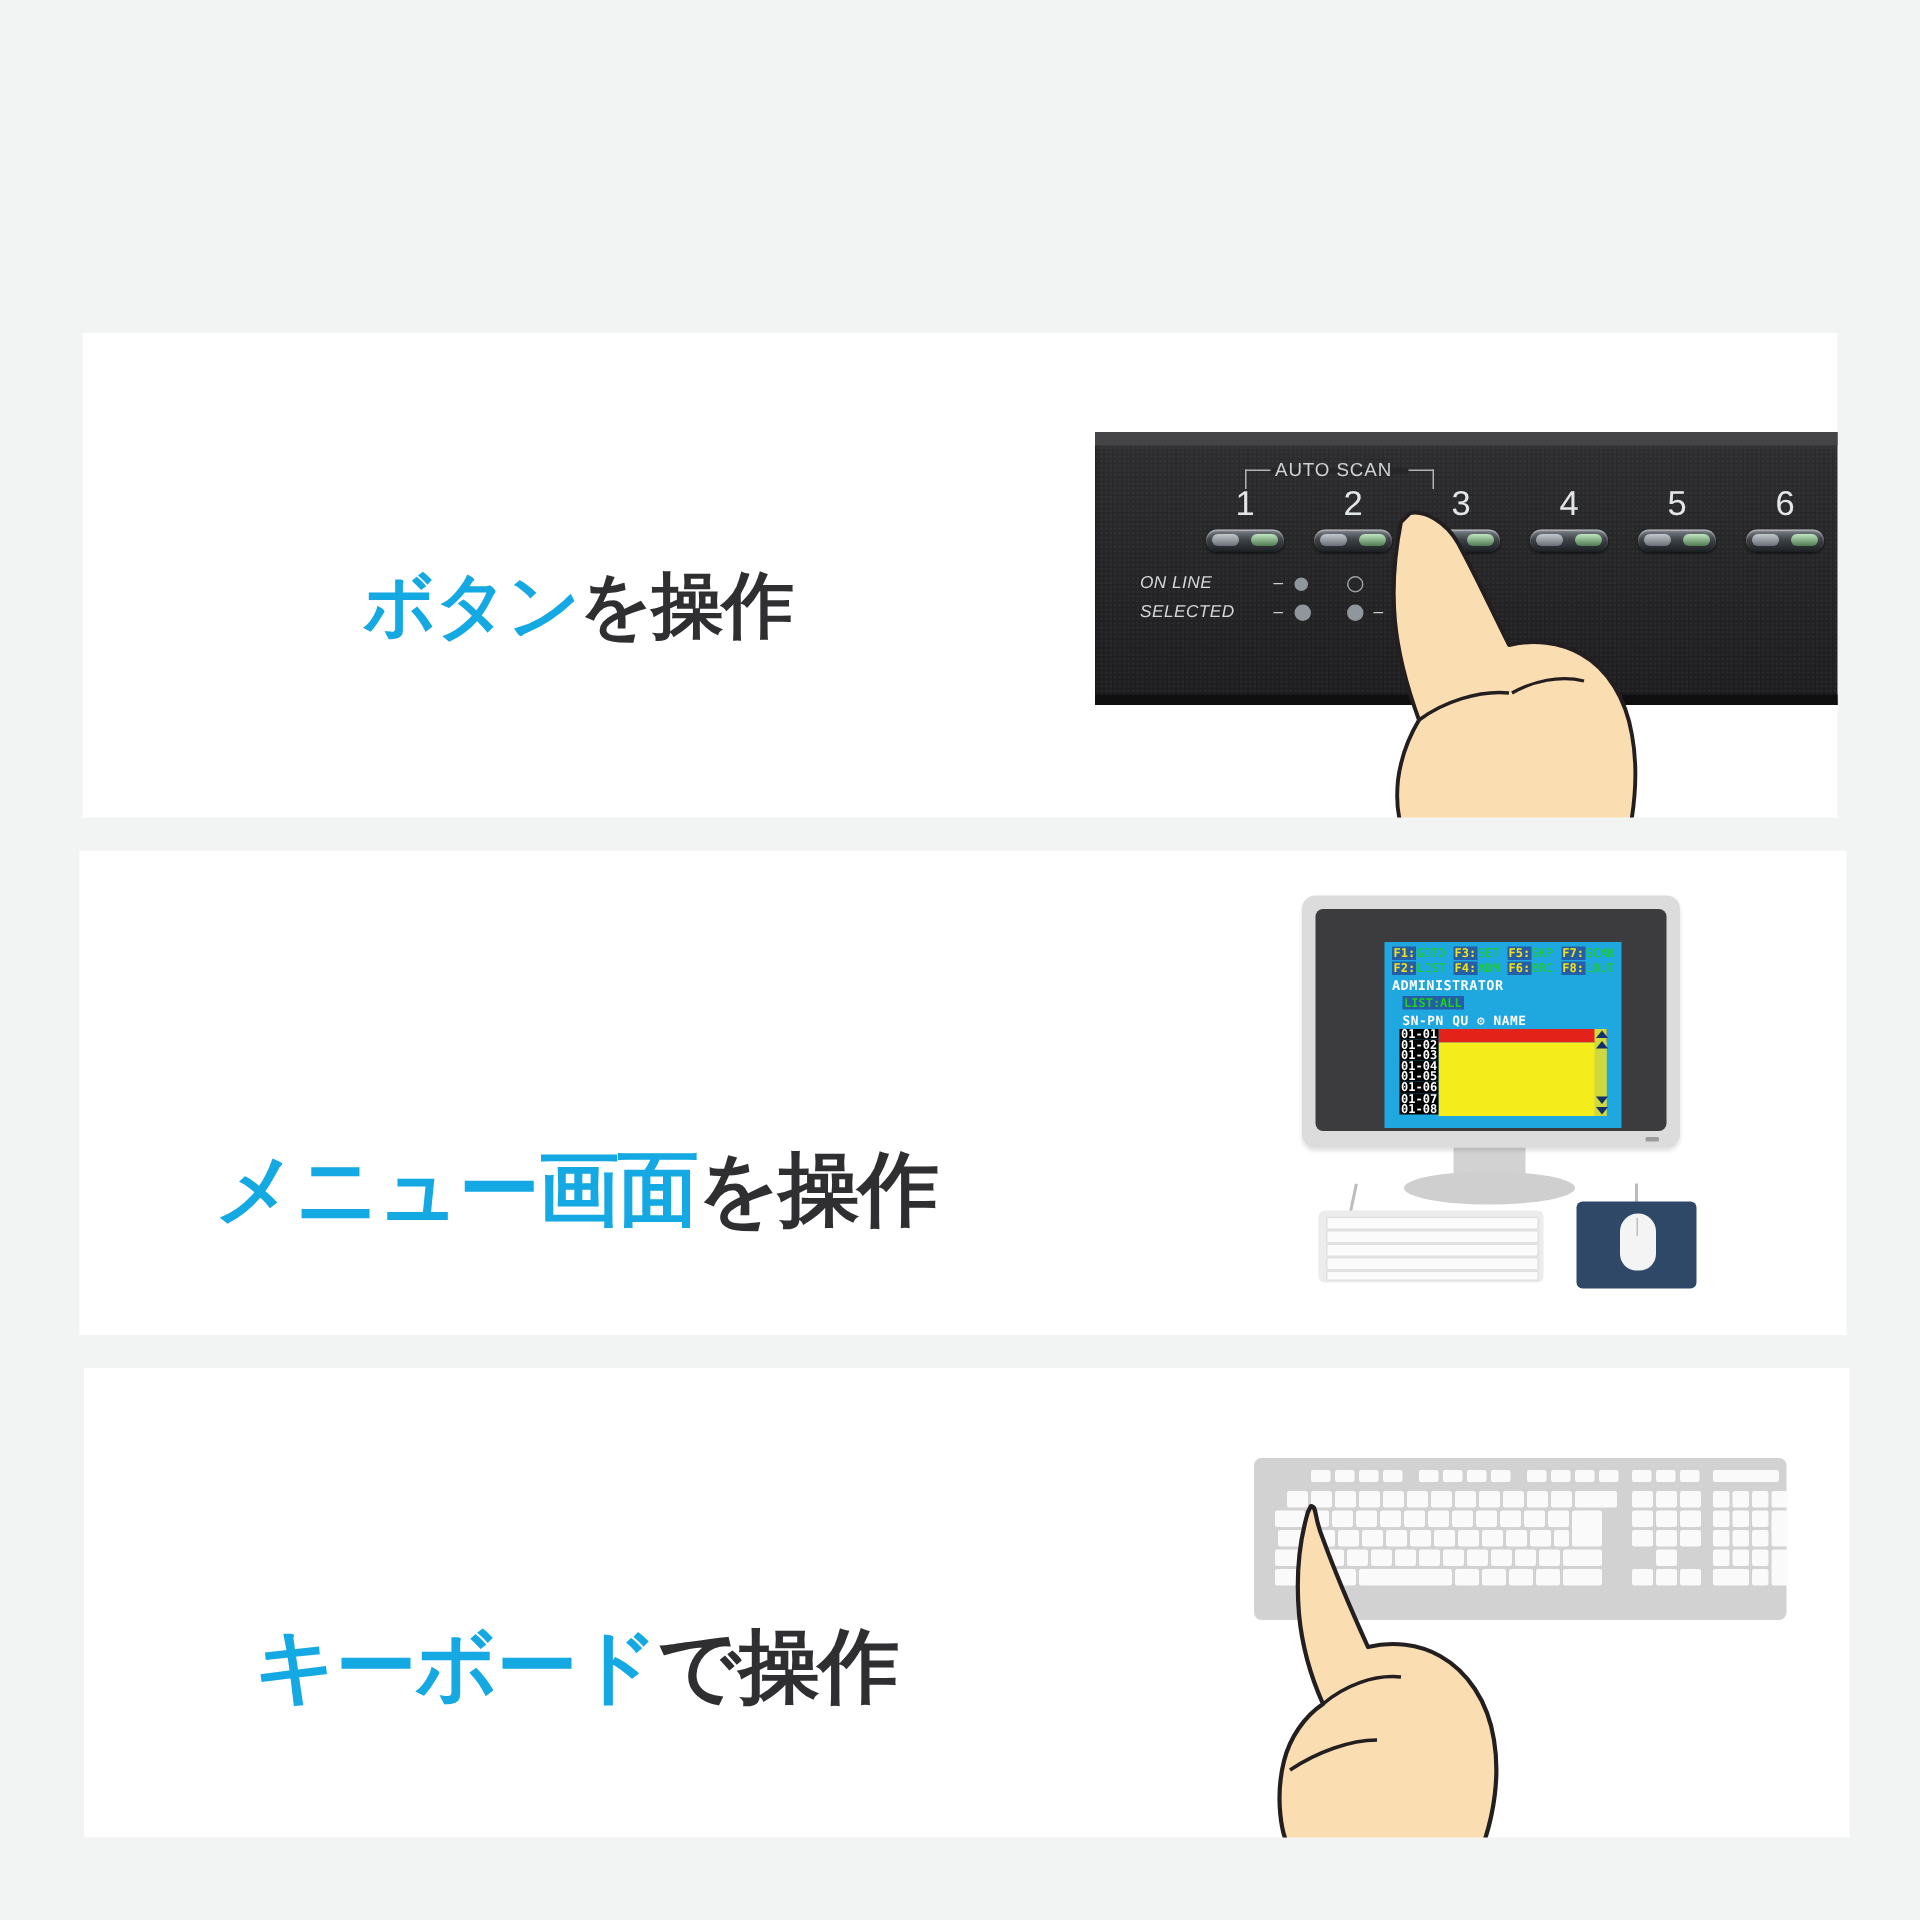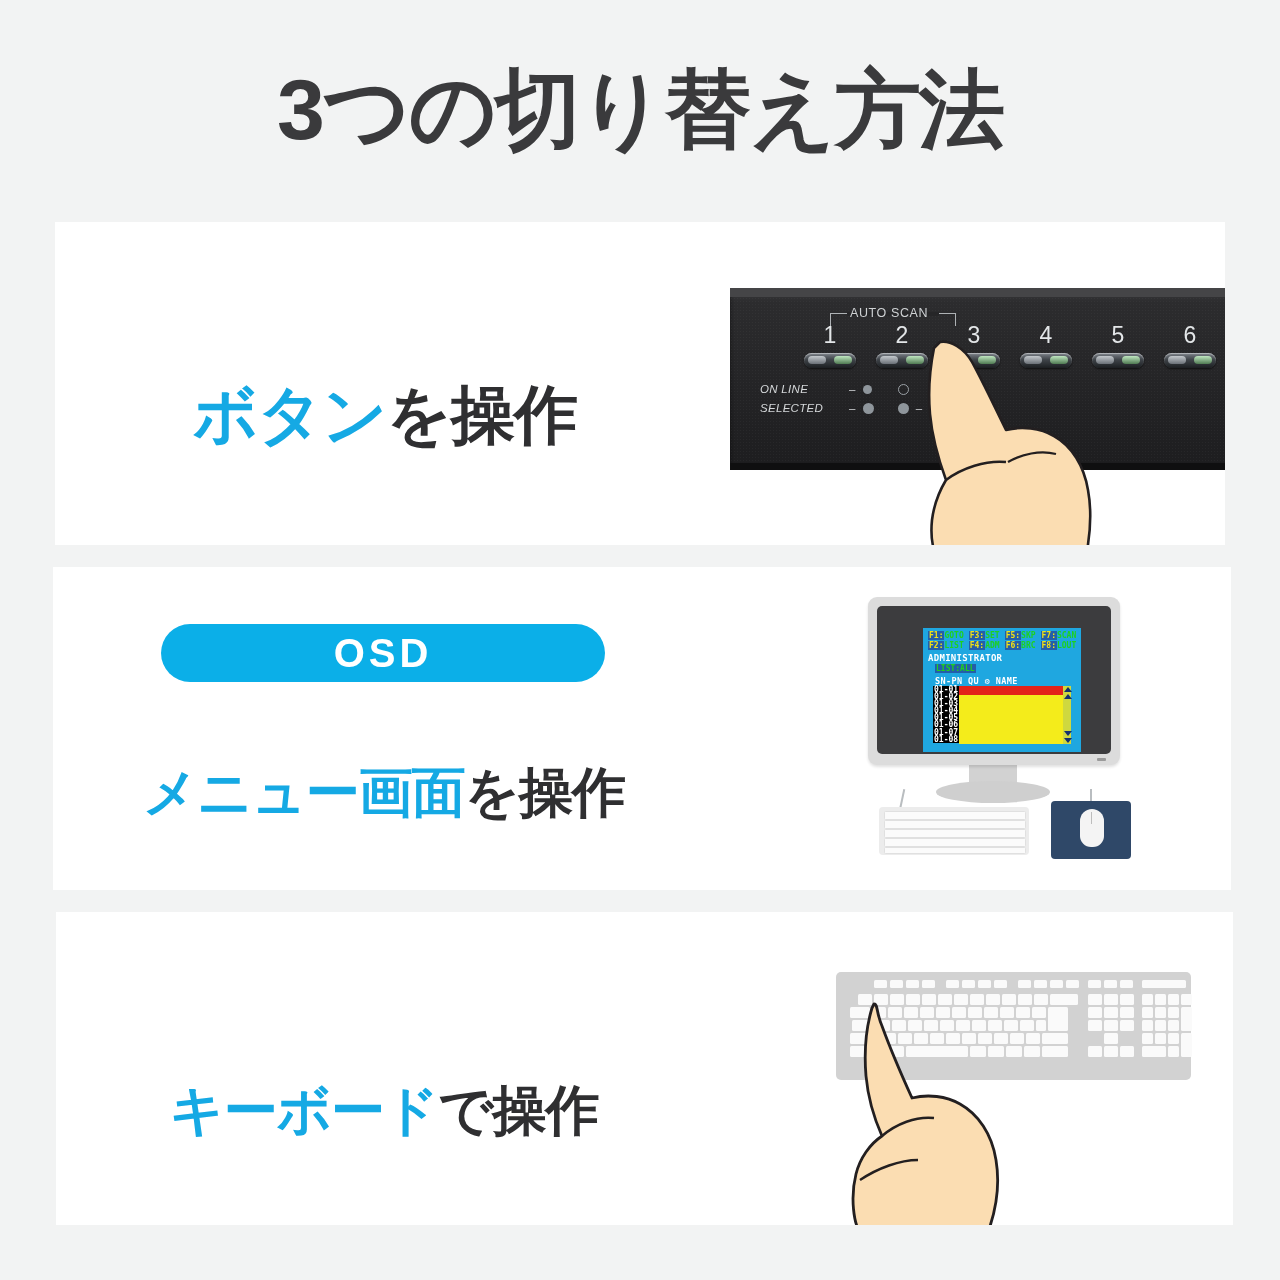--- a/index.html
+++ b/index.html
@@ -50,21 +50,21 @@
 
   
   .caption{
     position:absolute;
     font-weight:bold;
     color:#2f2f31;
     white-space:nowrap;
     letter-spacing:-1px;
   }
   .hl{color:#15a9e4;}
-  #cap-1{left:108px;top:150px;width:444px;text-align:center;font-size:64px;}
+  #cap-1{left:108px;top:150px;width:444px;text-align:center;font-size:48px;}
   #cap-2a{left:80px;top:134px;width:500px;text-align:center;font-size:48px;}
   #cap-2b{left:66px;top:190px;width:530px;text-align:center;font-size:54px;}
   #cap-3{left:72px;top:163px;width:512px;text-align:center;font-size:54px;}
 
   
   .kvm{
     position:absolute;left:675px;top:66px;width:560px;height:182px;
     background:linear-gradient(180deg,#3a3a3c 0%,#2c2c2e 8%,#242426 55%,#1d1d1f 100%);
     box-shadow:inset 0 2px 0 rgba(255,255,255,.12), inset 0 -3px 4px rgba(0,0,0,.6);
   }
@@ -135,21 +135,21 @@
 
   
   .osd{
     position:absolute;left:46px;top:22px;width:158px;height:124px;
     background:#1fa7e0;
     font-family:"DejaVu Sans Mono","Liberation Mono",monospace;
     overflow:hidden;
   }
   .osd-fkeys{position:absolute;left:5px;top:3px;right:2px;font-size:8px;line-height:10px;white-space:nowrap;}
   .fk{color:#f2e316;background:#245ea8;padding:0 1px;font-weight:bold;}
-  .fv{color:#1ed11e;font-weight:bold;padding-right:5px;text-align:center;}
+  .fv{color:#1ed11e;font-weight:normal;padding-right:5px;text-align:center;}
   .osd-admin{position:absolute;left:5px;top:25px;color:#ffffff;font-size:9px;font-weight:bold;letter-spacing:.3px;}
   .osd-list{position:absolute;left:12px;top:36px;color:#1ed11e;background:#245ea8;font-size:8px;font-weight:bold;padding:0 1px;}
   .osd-cols{position:absolute;left:12px;top:48px;color:#ffffff;font-size:8.5px;font-weight:bold;letter-spacing:.4px;}
   .osd-table{position:absolute;left:10px;top:58px;width:140px;height:58px;}
   .osd-yellow{position:absolute;left:26px;top:9px;width:112px;height:49px;background:#f4ec1b;}
   .osd-red{position:absolute;left:26px;top:0px;width:112px;height:9px;background:#e32319;}
   .osd-rows{position:absolute;left:0;top:0;font-size:8px;line-height:7.1px;color:#ffffff;font-weight:bold;}
   .osd-rows div{background:#000;padding:0 1px;}
   .osd-sb{position:absolute;right:2px;top:0;width:8px;height:58px;background:#cfd83f;}
   .osd-arrow{position:absolute;right:1px;width:0;height:0;border-left:4px solid transparent;border-right:4px solid transparent;}
@@ -170,21 +170,20 @@
   .kb3-wrap{position:absolute;left:760px;top:52px;width:400px;height:250px;}
   .kb3{position:absolute;left:20px;top:8px;width:355px;height:108px;background:#d2d2d2;border-radius:5px;}
   .kb3 i{position:absolute;display:block;background:#fafafa;border-radius:1.5px;}
   .hand3{position:absolute;left:22px;top:38px;width:210px;height:230px;}
 </style>
 </head>
 <body>
 
 <div class="page">
 
-  <div class="page-title">3つの切り替え方法</div>
 
   <div class="card" id="card-1">
 
 
     <div class="caption" id="cap-1">
       <span class="hl">ボタン</span><span>を操作</span>
     </div>
 
     <div class="kvm">
       <div class="kvm-top-edge"></div>
@@ -247,21 +246,20 @@
                C150 88 132 86 116 90
                C106 70 94 44 82 22
                C74 8 60 0 50 2 Z" fill="#fbddb2" stroke="#231f20" stroke-width="2.6" stroke-linejoin="round"></path>
       <path d="M56 140 C72 128 96 120 116 122" fill="none" stroke="#231f20" stroke-width="2.4"></path>
       <path d="M118 122 C132 114 150 110 166 114" fill="none" stroke="#231f20" stroke-width="2.2"></path>
     </svg>
   </div>
 
   <div class="card" id="card-2">
 
-    <div class="badge" id="badge-2">OSD</div>
 
     <div class="caption" id="cap-2b">
       <span class="hl">メニュー画面</span><span>を操作</span>
     </div>
 
     <div class="monitor-wrap">
 
       <div class="mon-neck"></div>
       <div class="mon-base"></div>
 

